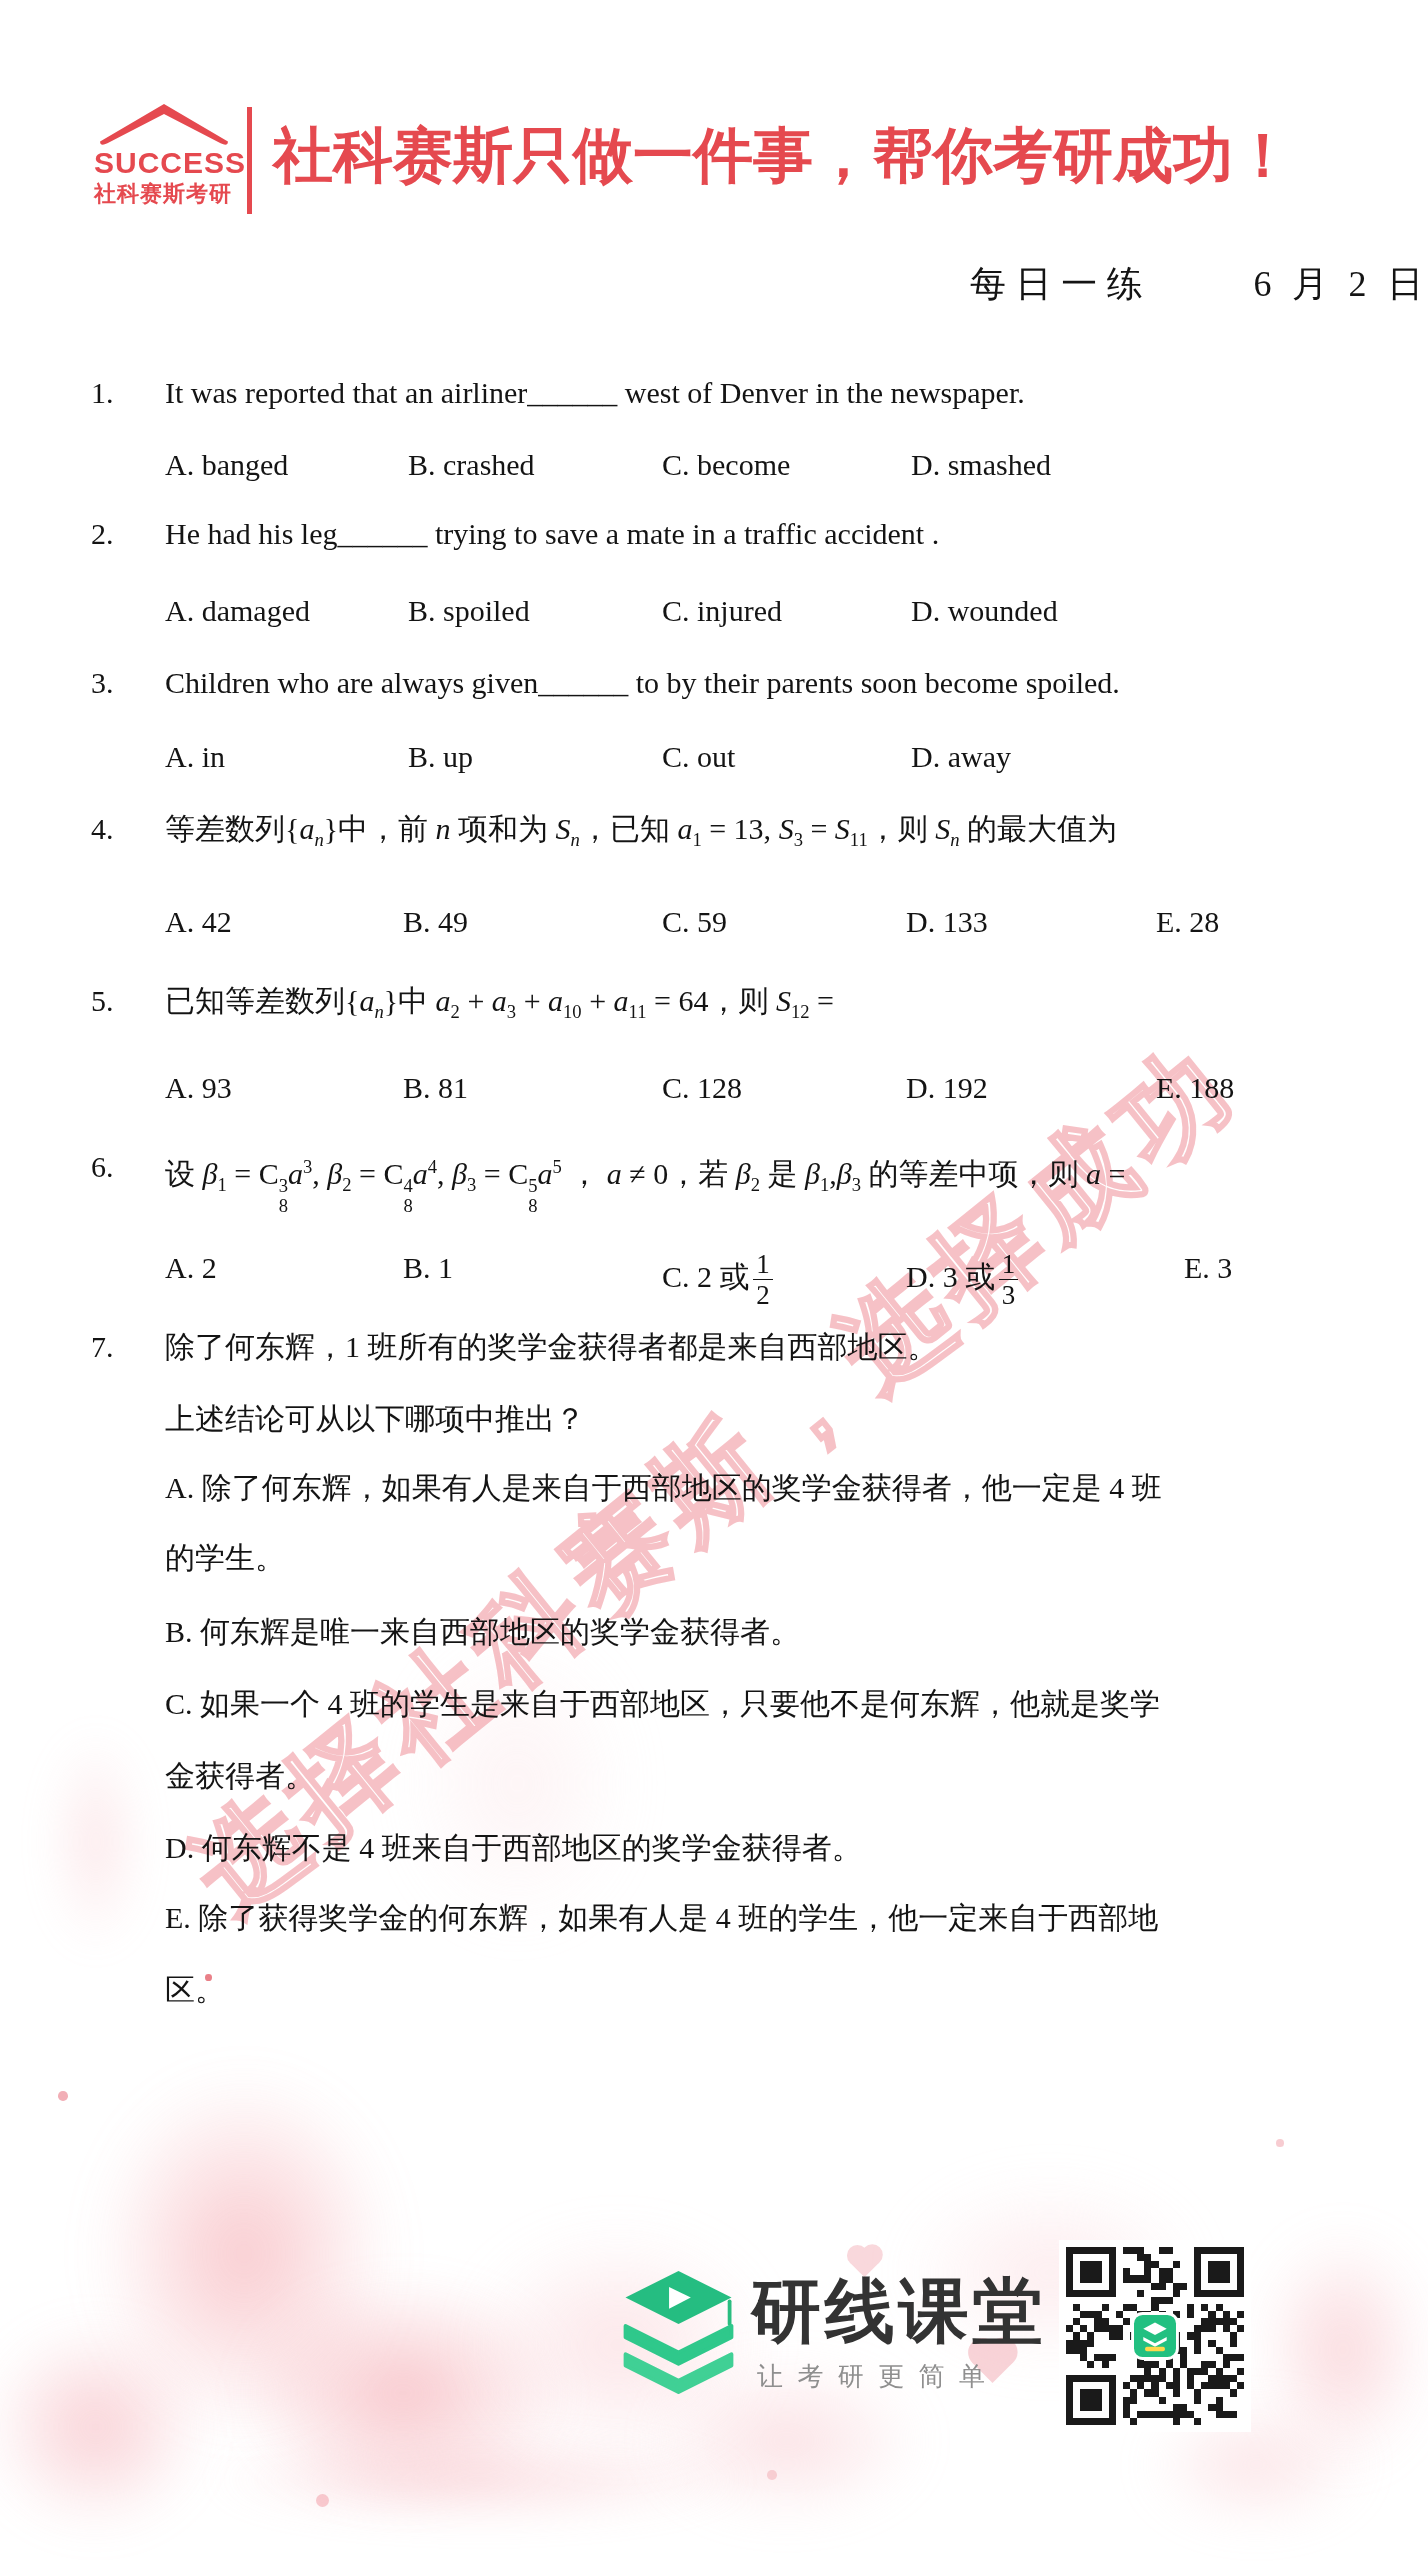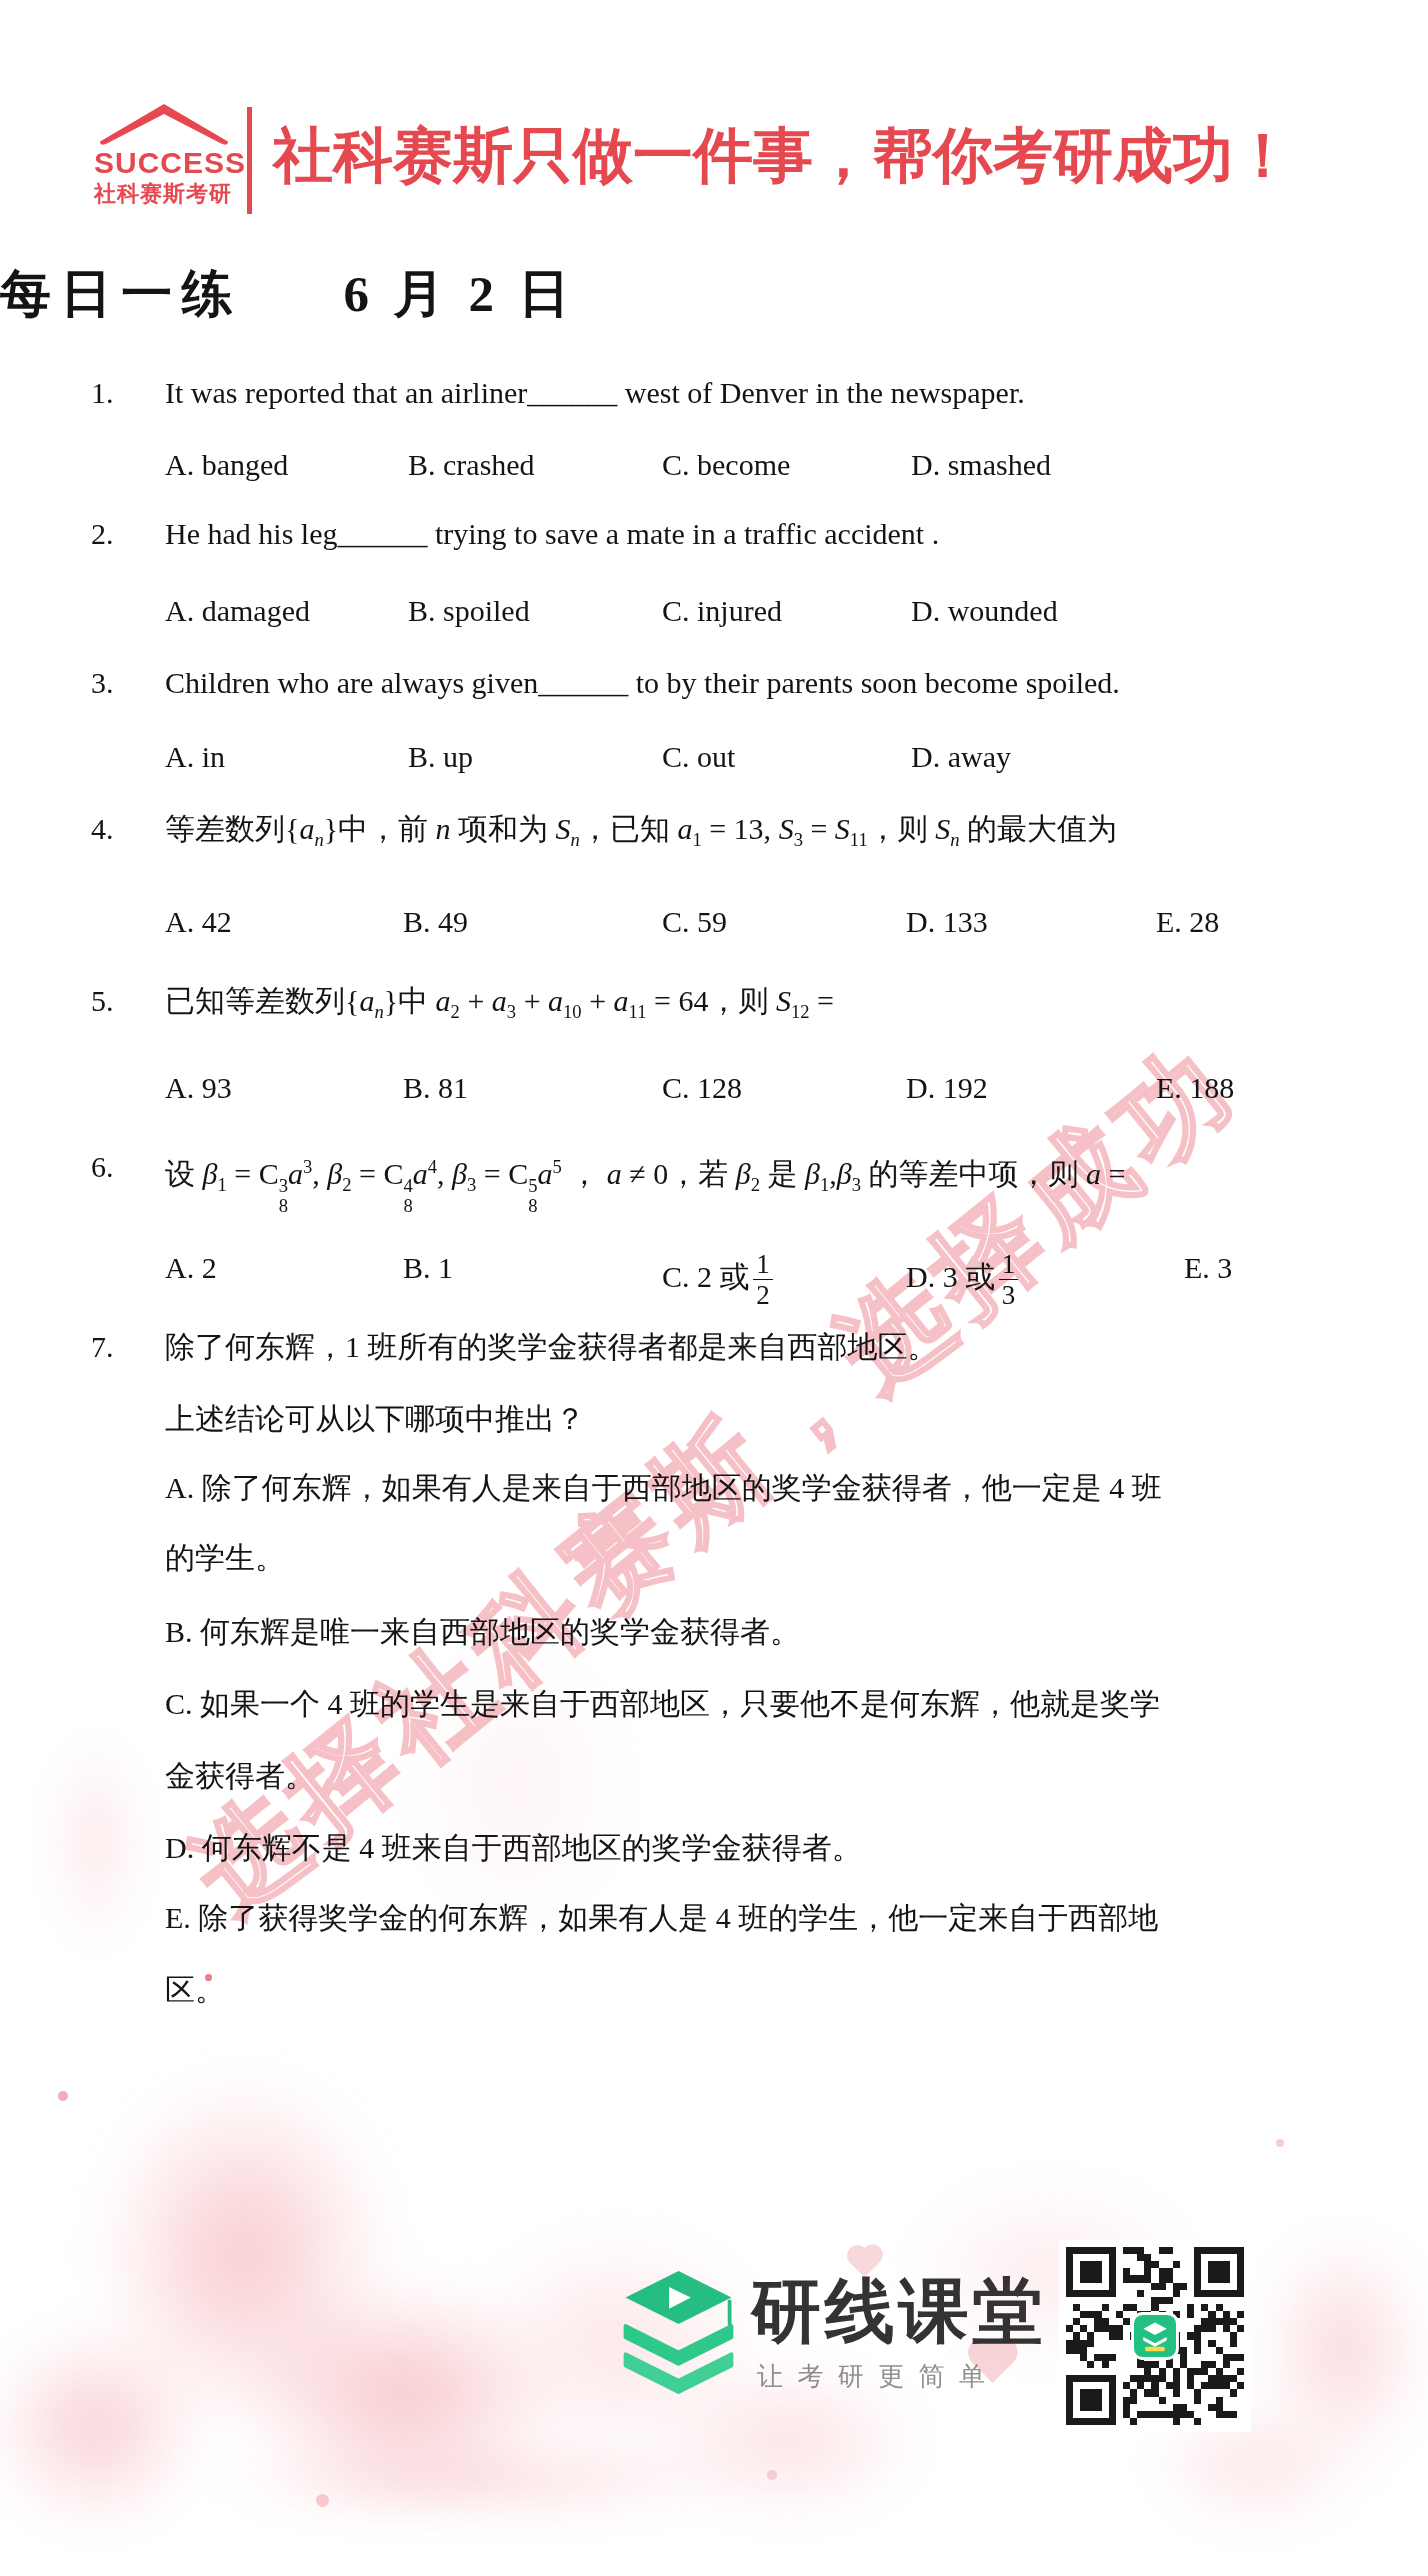--- a/index.html
+++ b/index.html
@@ -37,22 +37,22 @@
   .logo-block{position:absolute;left:94px;top:104px;width:140px;text-align:left;}
   .logo-block .roof{display:block;margin:0 auto;}
   .brand{font-family:"Liberation Sans","DejaVu Sans",sans-serif;font-weight:bold;color:var(--red);
          font-size:30px;line-height:1;letter-spacing:1px;margin-top:1.9px;}
   .subbrand{font-family:Liberation Sans, sans-serif;font-weight:bold;color:var(--red);
          font-size:22px;line-height:1;letter-spacing:1px;margin-top:4.8px;white-space:nowrap;}
   .divider{position:absolute;left:247px;top:107px;width:4.8px;height:107px;background:var(--red);}
   .slogan{position:absolute;left:273px;top:123px;white-space:nowrap;
           font-family:"Liberation Sans","DejaVu Sans",sans-serif;font-weight:bold;
           color:var(--red);font-size:60px;line-height:1.1;}
-  .doc-title{position:absolute;left:0;top:260px;width:100%;text-align:left;
-          font-weight:bold;font-size:51px;letter-spacing:9.6px;}
+  .doc-title{position:absolute;left:0;top:260px;width:100%;text-align:right;
+          font-weight:normal;font-size:36px;letter-spacing:9.6px;}
   .doc-title .t-right{margin-left:101px;letter-spacing:5.8px;}
   
   .line{position:absolute;left:0;width:1429px;font-size:30px;line-height:38px;}
   .qnum{position:absolute;left:91px;top:0;}
   .stem{position:absolute;left:165px;top:0;width:1210px;}
   .opt{position:absolute;top:0;white-space:nowrap;}
   .it{font-style:italic;}
   sub,sup{font-size:0.62em;}
   .ss{display:inline-flex;flex-direction:column;font-size:0.62em;line-height:1.05;
       vertical-align:-0.45em;text-align:left;}

